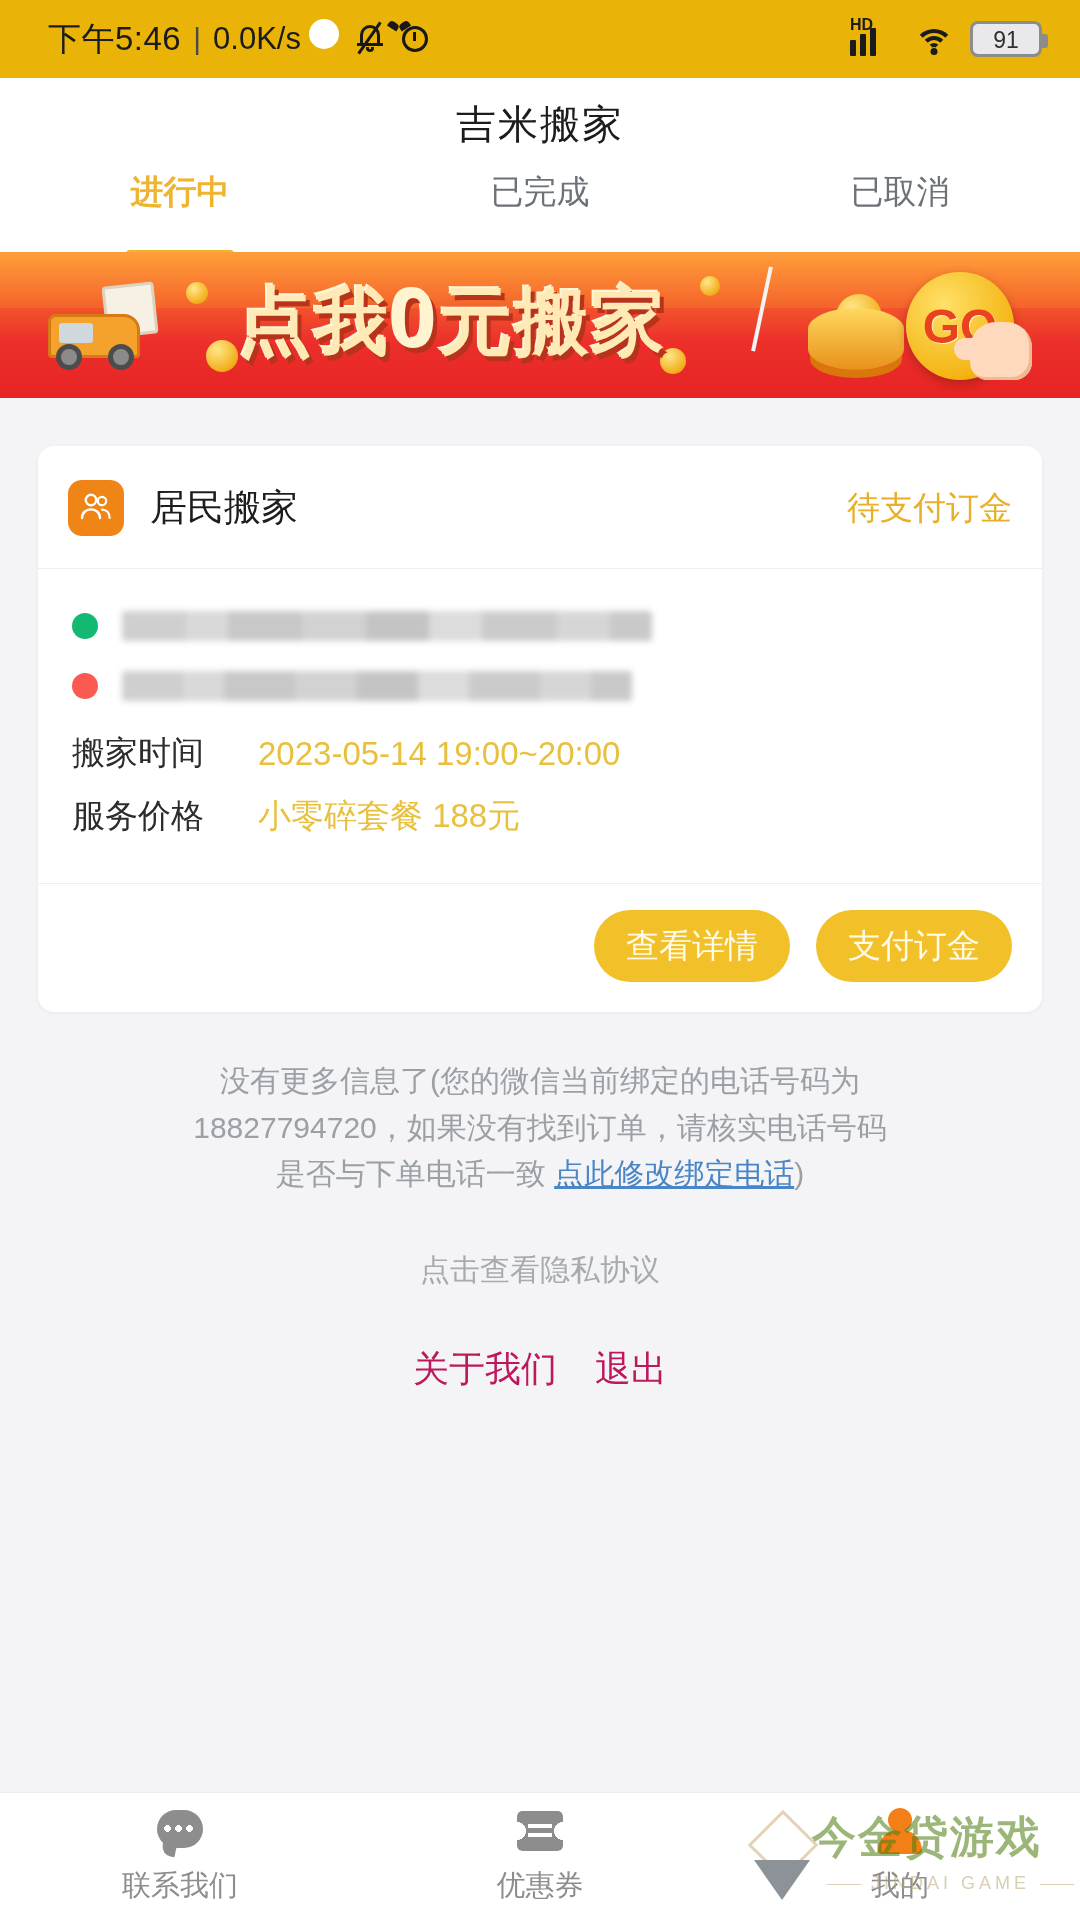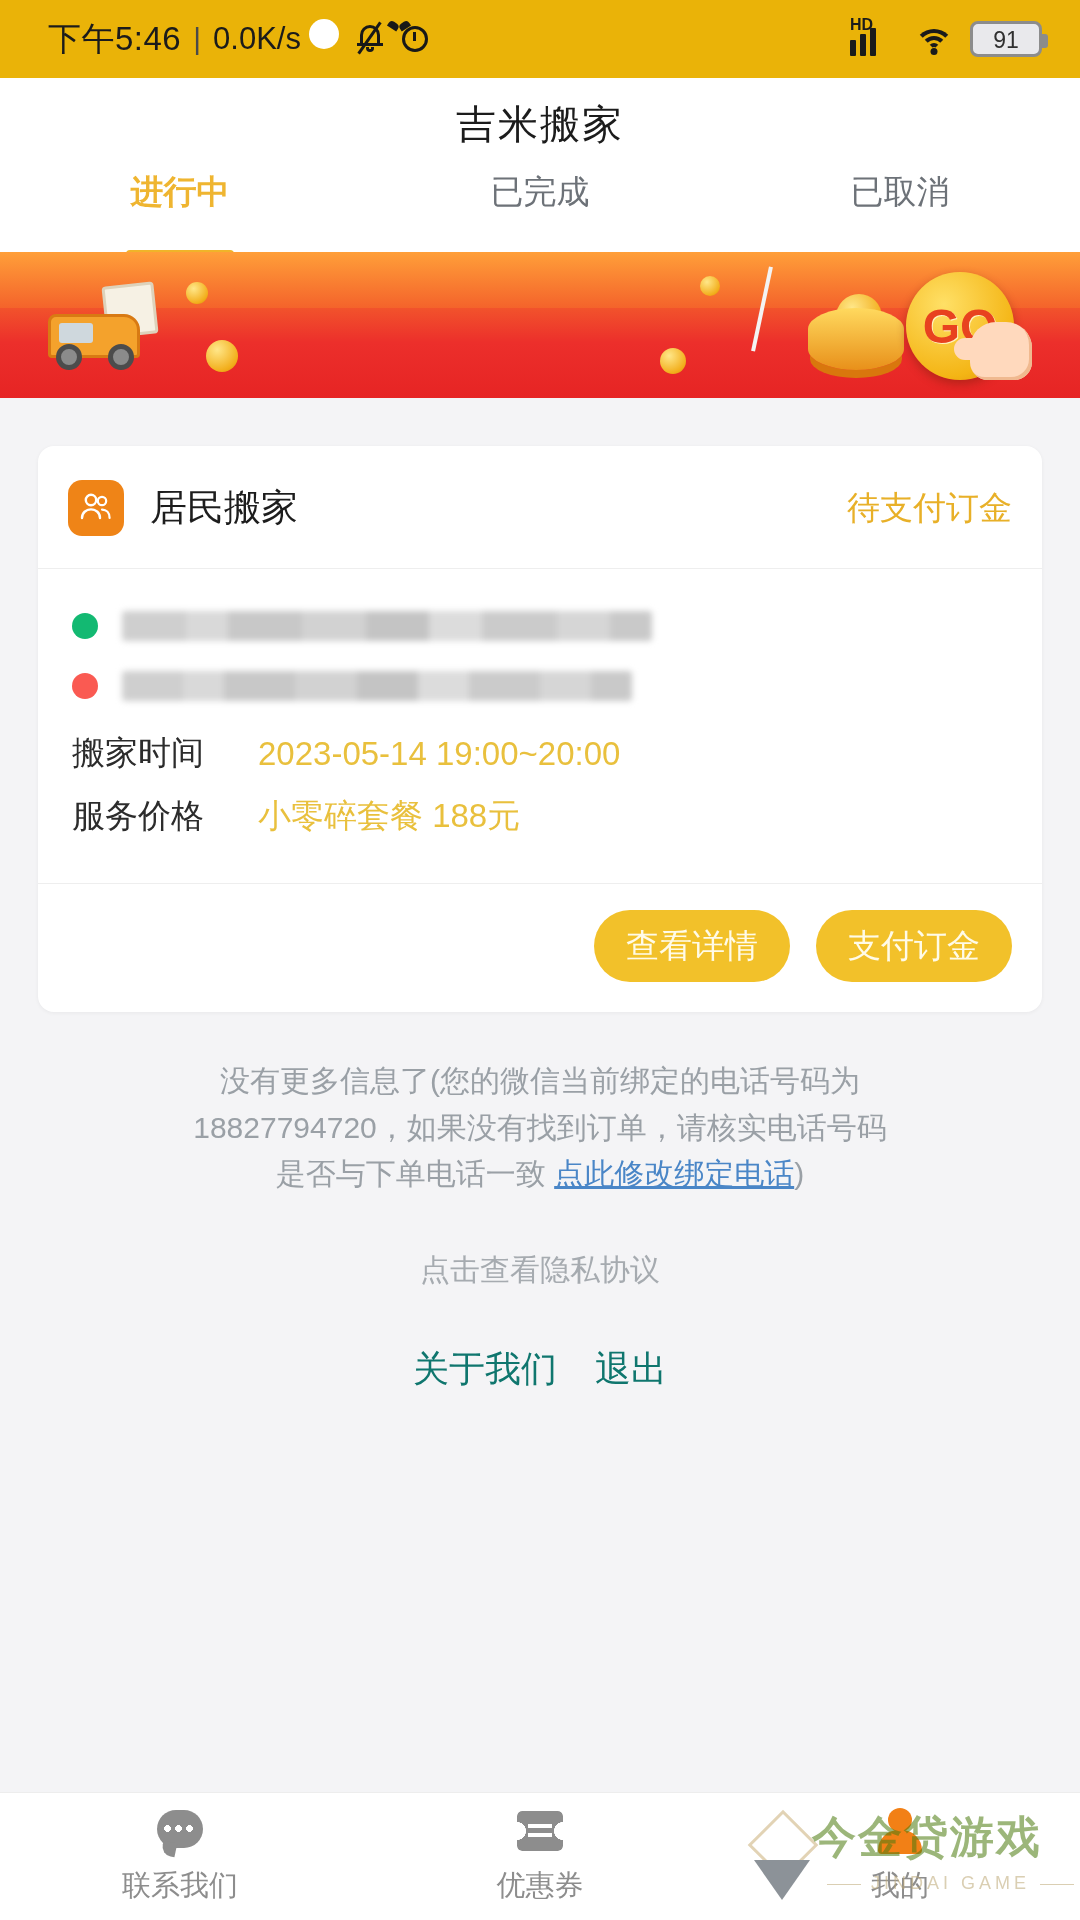--- a/index.html
+++ b/index.html
@@ -263,21 +263,21 @@
     font-size:30px;line-height:1.55;color:#9aa0a6;
     text-align:center;
   }
   .notice .linkline{
     color:#4a86c7;text-decoration:underline;
   }
   .privacy{
     margin-top:52px;text-align:center;font-size:30px;color:#a6abb0;
   }
   .about{
-    margin-top:54px;text-align:center;font-size:36px;color:#0f766e;
+    margin-top:54px;text-align:center;font-size:36px;color:#be185d;
   }
   .about span{ margin:0 14px; }
 
   
   .bottomnav{
     position:absolute;left:0;bottom:0;width:100%;height:128px;
     background:#fff; display:flex;align-items:center;
     border-top:1px solid #ededed;
   }
   .nav-item{
@@ -438,20 +438,23 @@
     <div class="wheel w-a"></div>
       <div class="wheel w-b"></div>
   </div>
   <div class="coin c1"></div>
   <div class="coin c2"></div>
   <div class="coin c3"></div>
   <div class="coin c5"></div>
   <div class="lolli"></div>
   <div class="coin c4"></div>
   <div class="coin-stack"></div>
+  <div class="banner-text">
+    <span>点我</span><span class="zero">0</span><span>元搬家</span>
+  </div>
   <div class="go-badge">
     <span>GO</span>
   </div>
   <div class="hand"></div>
 </div>
 
 <div class="content">
 
   <div class="card">
     <div class="card-head">

